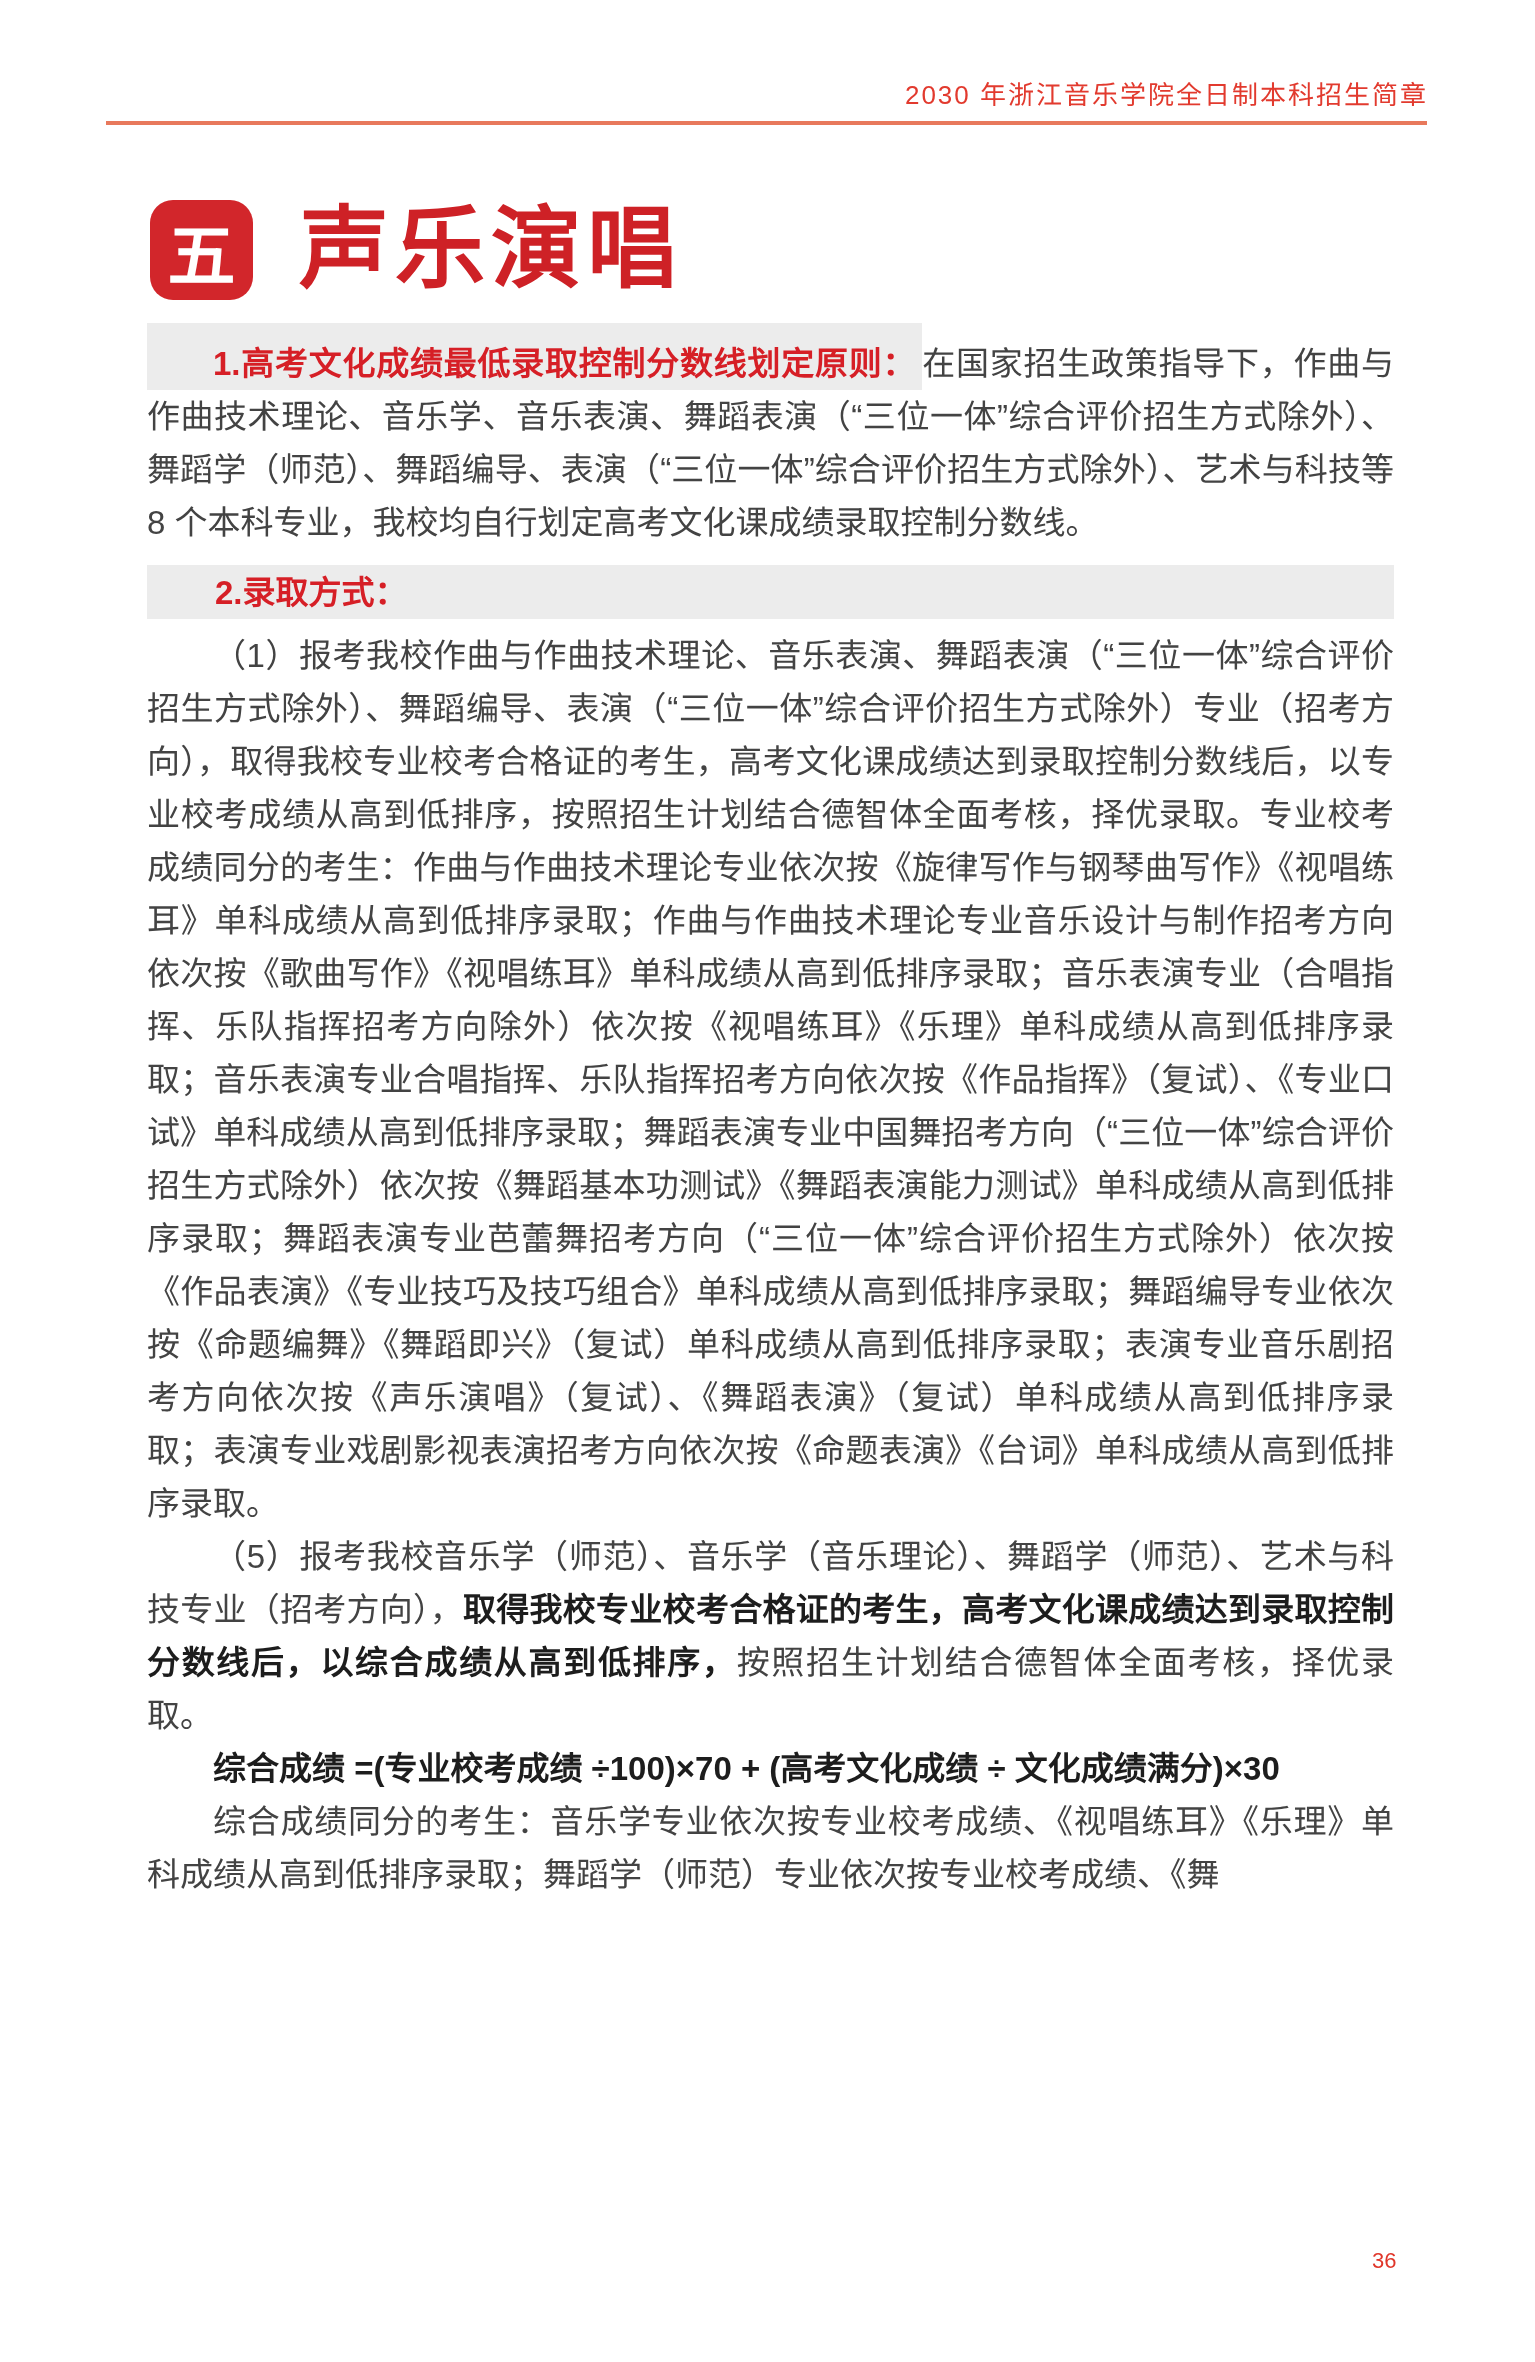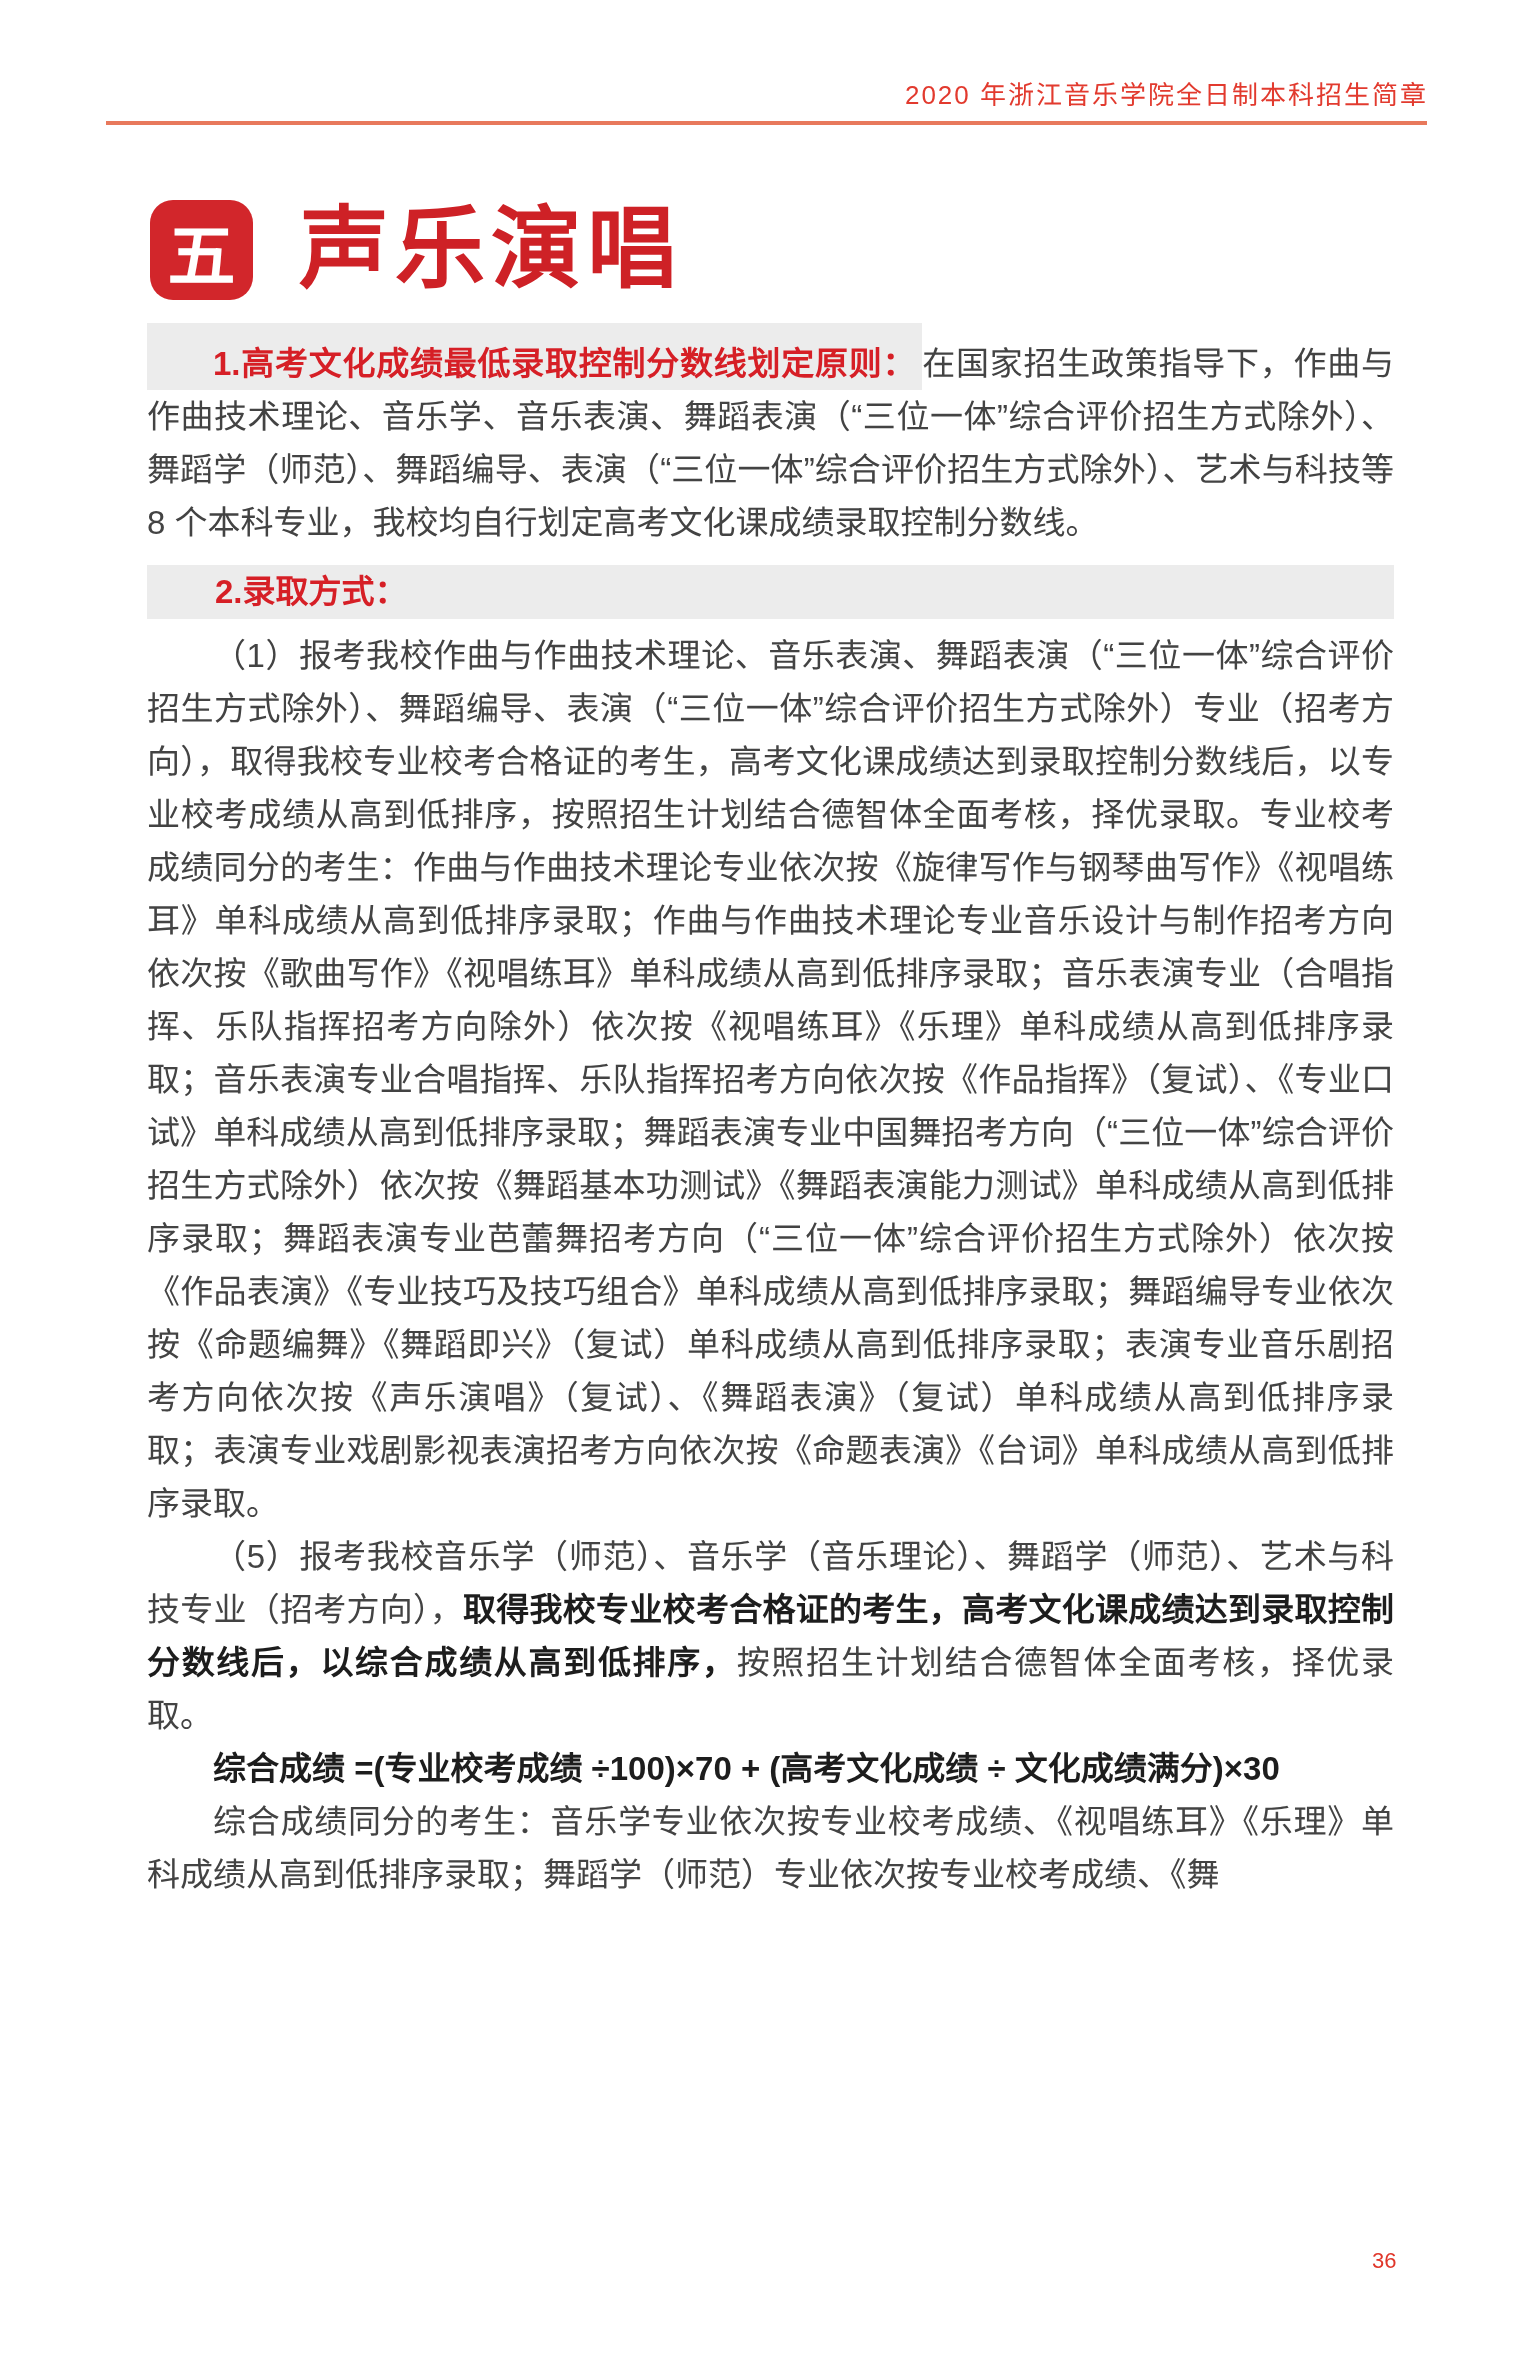--- a/index.html
+++ b/index.html
@@ -82,21 +82,21 @@
     background: var(--band-gray);
     
     box-shadow: -66px 0 0 0 var(--band-gray);
     padding: 22px 6px 8px 0;
   }
   .band {
     margin: 16px 0 10px 0;
     height: 54px;
     background: var(--band-gray);
     display: flex;
-    align-items: flex-start;
+    align-items: center;
     padding-left: 68px;
   }
   .band-label {
     color: var(--heading-red);
     font-weight: bold;
     font-size: 33px;
     white-space: nowrap;
   }
   .b { color: var(--bold-black); font-weight: bold; }
   
@@ -106,21 +106,21 @@
     top: 2248px;
     font-size: 22px;
     color: var(--pagenum-red);
   }
 </style>
 </head>
 <body>
 
 <div class="page">
 
-  <div class="header-title">2020 年浙江音乐学院全日制本科招生简章</div>
+  <div class="header-title">2030 年浙江音乐学院全日制本科招生简章</div>
   <div class="header-rule"></div>
 
   <div class="section-head">
     <div class="badge">五</div>
     <div class="section-title">声乐演唱</div>
   </div>
 
   <div class="body">
 
 

